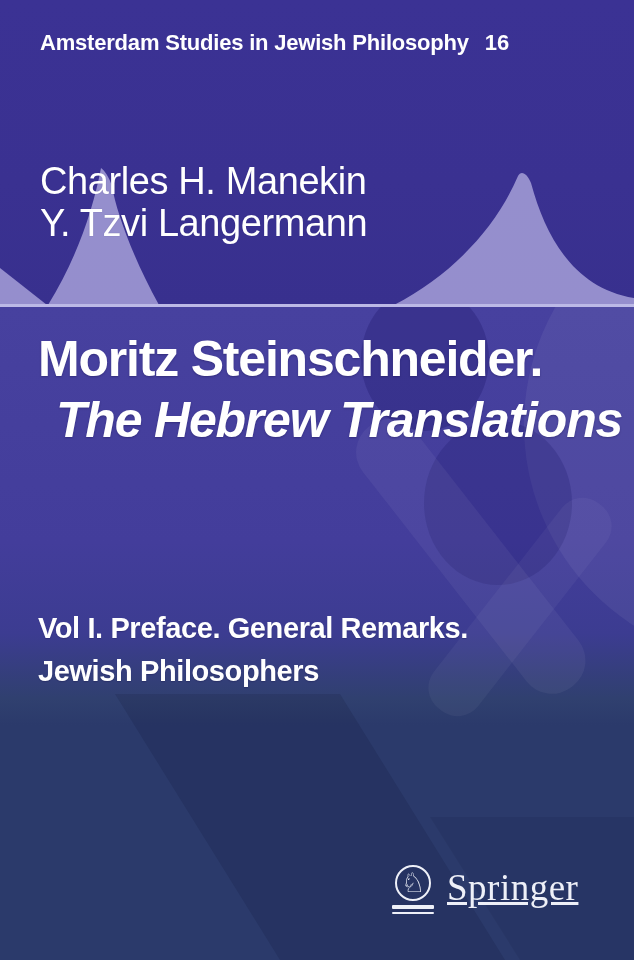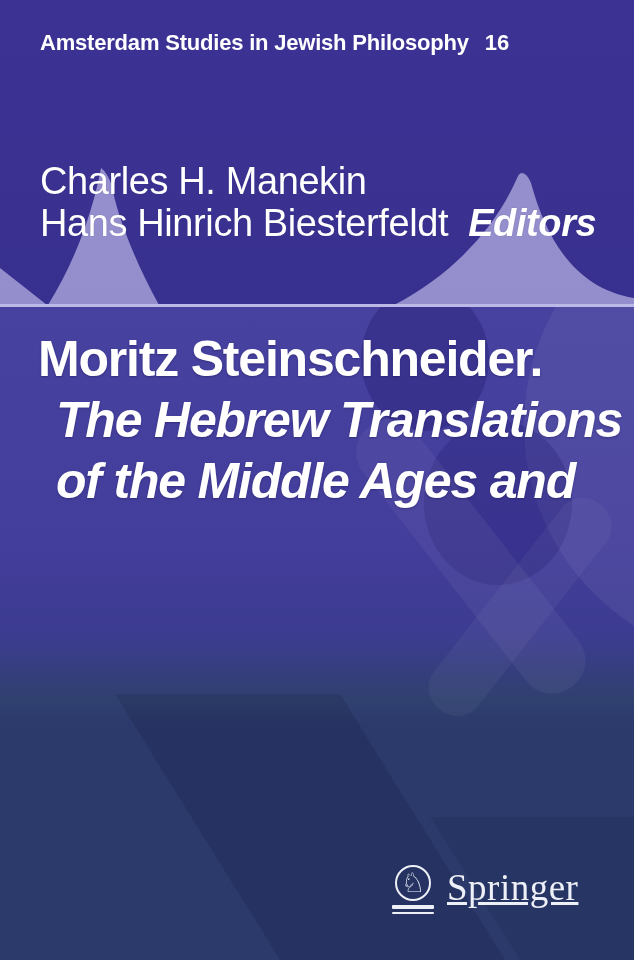--- a/index.html
+++ b/index.html
@@ -138,21 +138,21 @@
 
       <path d="M518 176 C 496 228, 452 275, 394 305 L 634 305 L 634 298 C 574 288, 546 238, 531 183 C 527 173, 521 170, 518 176 Z" fill="var(--shape-lavender)" opacity="0.92"></path>
     </svg>
 
     <div class="series-line">
       <span>Amsterdam Studies in Jewish Philosophy</span><span class="series-number">16</span>
     </div>
 
     <div class="editors-block">
       <div>Charles H. Manekin</div>
-      <div><span>Hans Hinrich Biesterfeldt</span><span class="editors-role">Editors</span></div>
+      <div>Y. Tzvi Langermann</div>
     </div>
   </div>
 
   <div class="divider-line"></div>
 
   <div class="main-section">
 
     <svg class="deco-svg" width="634" height="653" viewBox="0 0 634 653" aria-hidden="true">
 
       <circle cx="762" cy="118" r="238" fill="rgba(255,255,255,0.06)"></circle>
@@ -163,23 +163,26 @@
       <rect x="-165" y="-34" width="330" height="66" rx="32" transform="translate(470,250) rotate(52)" fill="rgba(255,255,255,0.05)"></rect>
       <rect x="-130" y="-28" width="260" height="56" rx="26" transform="translate(520,300) rotate(-52)" fill="rgba(255,255,255,0.045)"></rect>
 
       <polygon points="115,387 340,387 505,653 280,653" fill="rgba(5,5,30,0.12)"></polygon>
       <polygon points="430,510 634,510 634,653 520,653" fill="rgba(5,5,30,0.07)"></polygon>
     </svg>
 
     <h1 class="book-title">
       <span class="title-line">Moritz Steinschneider.</span>
       <span class="title-line italic">The Hebrew Translations</span>
-      <span class="title-line italic">of the Middle Ages and</span>
     </h1>
 
+    <div class="book-subtitle">
+      <div>Vol I. Preface. General Remarks.</div>
+      <div>Jewish Philosophers</div>
+    </div>
 
     <div class="publisher">
       <span class="horse-wrap">
         <span class="horse-circle">
             <span class="horse-glyph">♘</span>
           </span>
         <span class="logo-bar bar1"></span>
         <span class="logo-bar bar2"></span>
       </span>
       <span class="publisher-wordmark">Springer</span>

